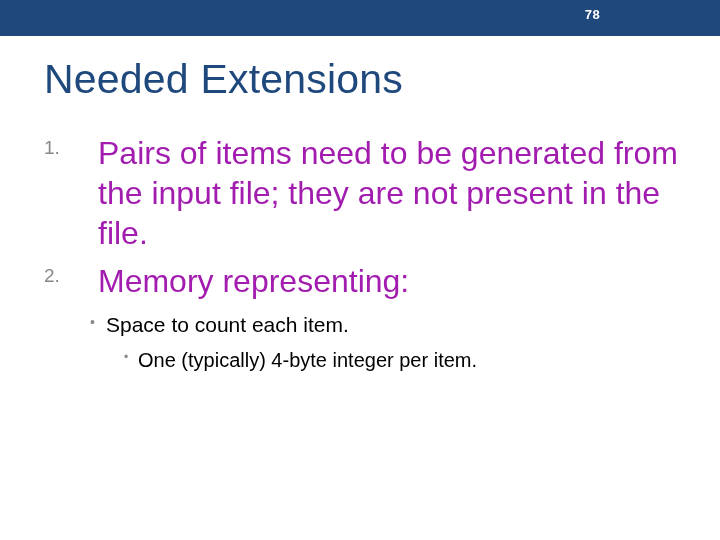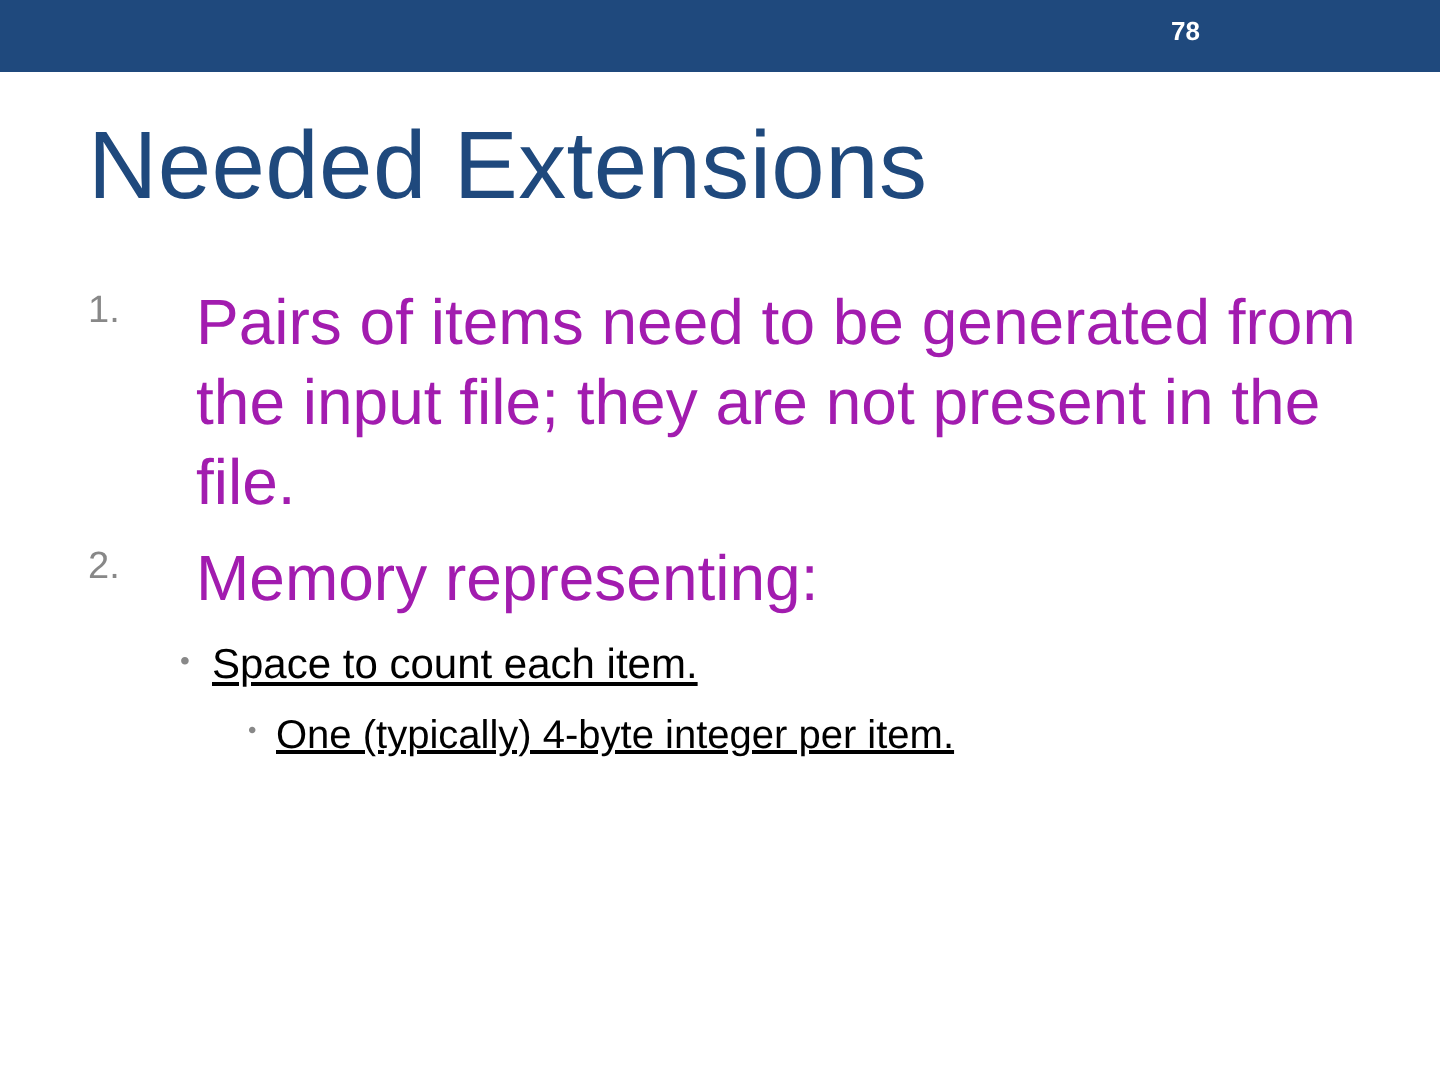--- a/index.html
+++ b/index.html
@@ -25,30 +25,31 @@
     height: 36px;
     background: #1f497d;
   }
   .page-number {
     position: absolute;
     top: 8px;
     right: 120px;
     color: #ffffff;
     font-size: 13px;
     font-weight: bold;
+    font-family: Liberation Mono, monospace;
   }
   .content {
     position: absolute;
     top: 56px;
     left: 44px;
     right: 32px;
   }
   .title {
     color: #1f497d;
-    font-size: 48px;
+    font-size: 41px;
     font-weight: 400;
     margin-bottom: 30px;
     letter-spacing: 0.2px;
   }
   ol.numbered {
     margin: 0;
     padding: 0;
     list-style: none;
     counter-reset: item;
   }
@@ -68,21 +69,20 @@
     top: 3px;
     font-size: 19px;
     color: #888888;
     width: 36px;
     text-align: left;
   }
   ul.bullets {
     list-style: none;
     margin: 10px 0 0 0;
     padding: 0 0 0 46px;
-    text-decoration: underline;
   }
   ul.bullets > li {
     position: relative;
     padding-left: 16px;
     font-size: 21px;
     line-height: 1.35;
     color: #000000;
     margin-bottom: 8px;
   }
   ul.bullets > li::before {

